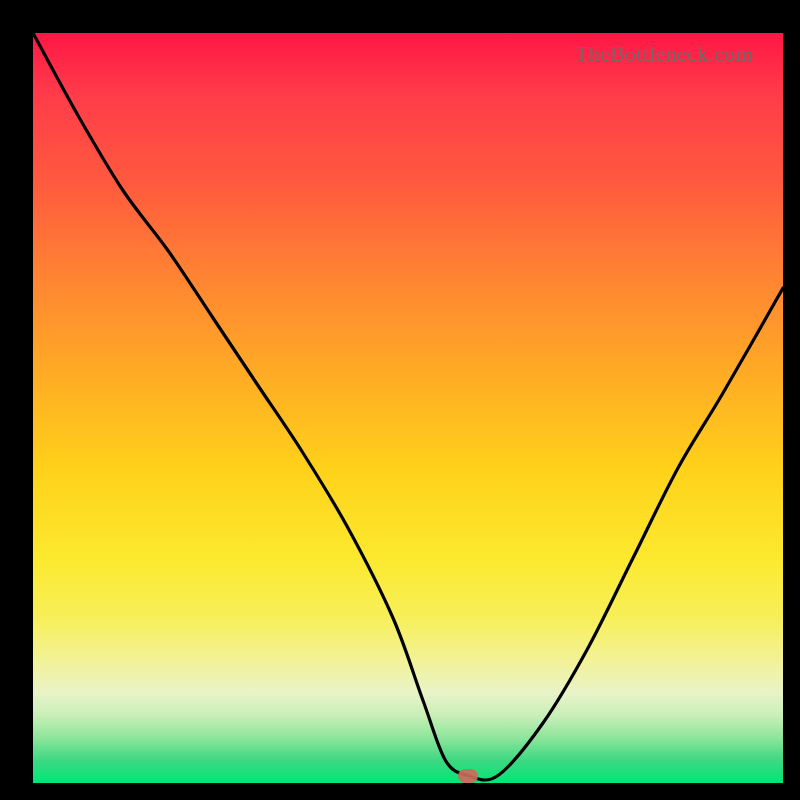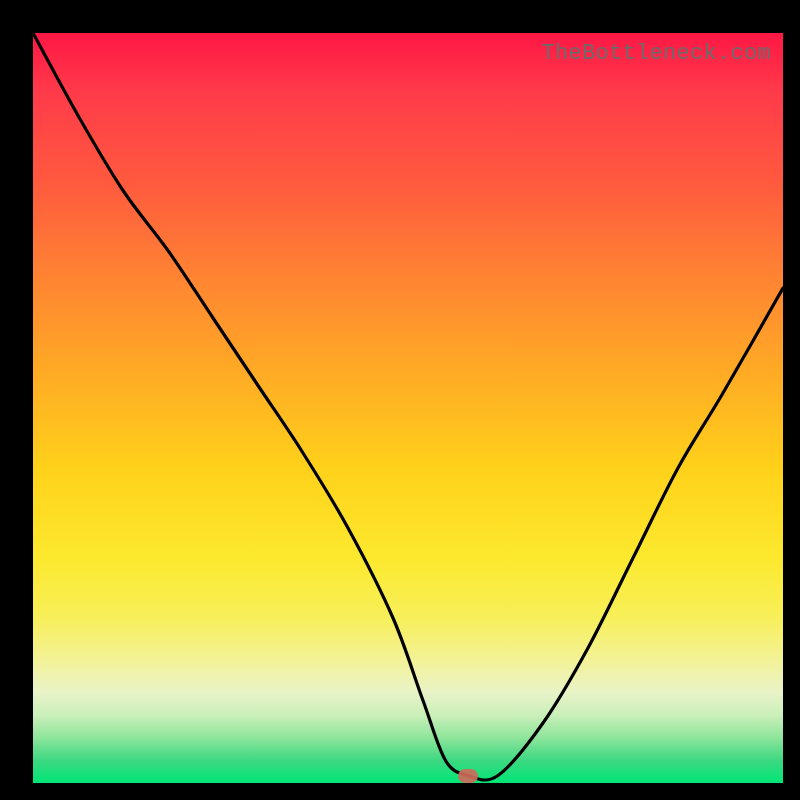--- a/index.html
+++ b/index.html
@@ -34,22 +34,22 @@
       #e8f3c8 88%,
       #c9efb8 91%,
       #8de59b 94%,
       #3dd881 97%,
       #00e676 100%
     );
   }
   .attribution {
     position: absolute;
     top: 8px;
-    right: 12px;
-    font-family: Liberation Mono, monospace;
+    right: 30px;
+    font-family: Liberation Serif, serif;
     font-size: 22px;
     color: #6b6b6b;
     letter-spacing: 0.3px;
     text-align: center;
   }
   svg.curve {
     position: absolute;
     left: 0;
     top: 0;
     width: 750px;

